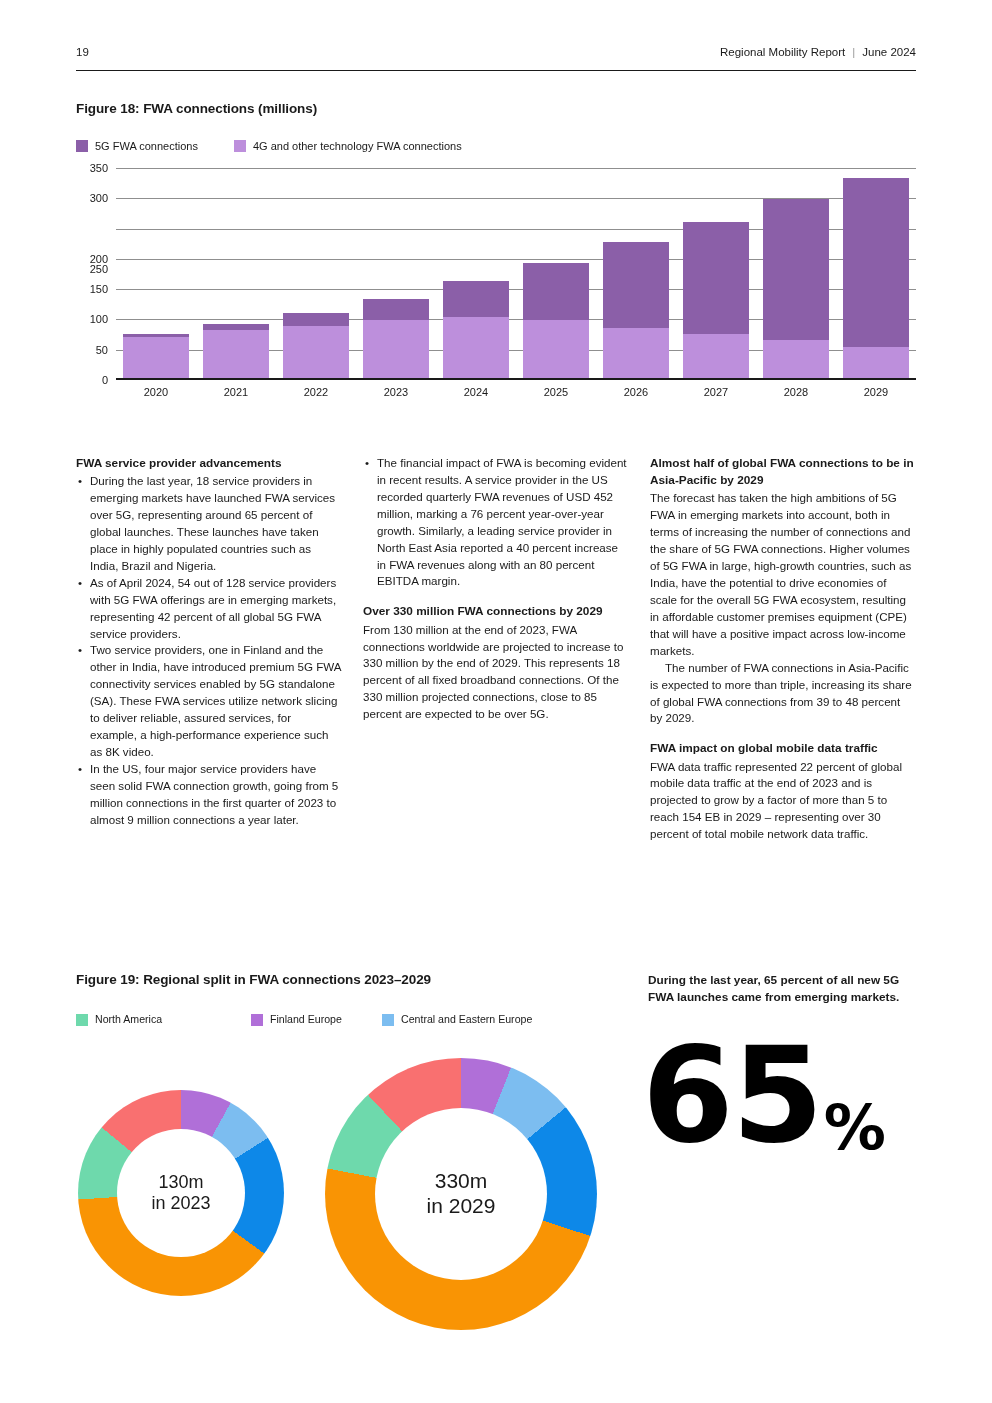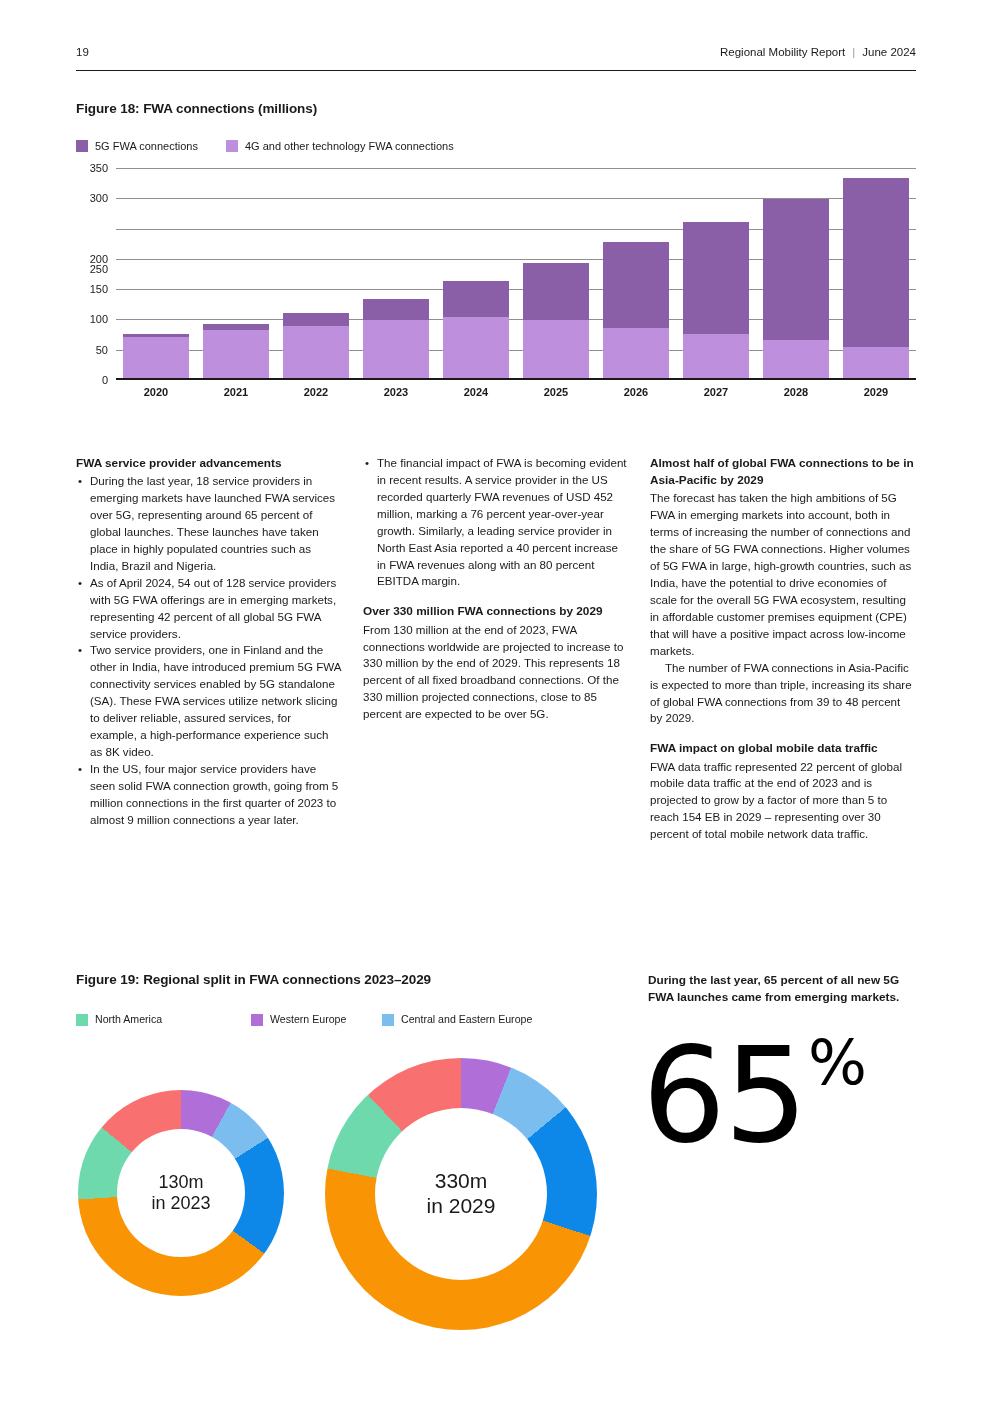--- a/index.html
+++ b/index.html
@@ -25,21 +25,21 @@
     background: #1a1a1a;
   }
 
   
   .fig18-title {
     position: absolute; left: 76px; top: 101px;
     font-size: 13.5px; font-weight: bold; letter-spacing: -0.1px;
   }
   .legend18 {
     position: absolute; left: 76px; top: 140px;
-    display: flex; gap: 28px; align-items: flex-start; font-size: 11px;
+    display: flex; gap: 36px; align-items: flex-start; font-size: 11px;
   }
   .legend-item { display: flex; align-items: center; gap: 7px; }
   .swatch { width: 12px; height: 12px; display: inline-block; }
 
   .chart18 {
     position: absolute; left: 76px; top: 168px; width: 840px; height: 245px;
   }
   .y-axis {
     position: absolute; left: 0; top: 0; width: 32px; height: 212px;
   }
@@ -58,21 +58,21 @@
   }
   .bars {
     position: absolute; left: 0; right: 0; bottom: 2px; top: 0;
     display: flex; justify-content: space-around; align-items: flex-end;
   }
   .bar-group { width: 8.2%; display: flex; flex-direction: column; justify-content: flex-end; height: 100%; }
   .seg-5g { width: 100%; }
   .seg-4g { width: 100%; }
   .x-labels {
     position: absolute; left: 40px; right: 0; top: 218px;
-    display: flex; justify-content: space-around; font-size: 11px; font-weight: bold;
+    display: flex; justify-content: space-around; font-size: 11px;
   }
   .x-label { width: 8.2%; text-align: center; }
 
   
   .cols {
     position: absolute; left: 76px; top: 455px; width: 840px;
     display: flex; gap: 22px;
   }
   .col { width: 265px; font-size: 11.6px; line-height: 1.46; }
   .col h3 { font-size: 11.8px; font-weight: bold; margin-bottom: 1px; }
@@ -113,23 +113,23 @@
   .donut-center-b { font-size: 21px; }
   .donut-sm .donut-center-a, .donut-sm .donut-center-b { font-size: 18px; }
 
   
   .stat-text {
     position: absolute; left: 648px; top: 972px; width: 280px;
     font-size: 11.8px; font-weight: bold; line-height: 1.46;
   }
   .big-number {
     position: absolute; left: 642px; top: 1032px;
-    display: flex; align-items: flex-start;
+    display: flex; align-items: flex-end;
     font-family: "DejaVu Sans", sans-serif;
-    font-weight: 400; color: #000;
+    font-weight: 700; color: #000;
   }
   .big-number .num { font-size: 132px; line-height: 0.96; letter-spacing: -2px; }
   .big-number .pct { font-size: 62px; line-height: 1; margin-left: 2px; }
 </style>
 </head>
 <body>
 
 <div class="page">
 
   <div class="header">
@@ -265,21 +265,21 @@
   <div class="fig19-title">Figure 19: Regional split in FWA connections 2023–2029</div>
 
   <div class="legend19">
     <div class="legend19-row">
       <span class="legend-item li-w1">
         <span class="swatch" style="background:#6ed9ac"></span>
         <span>North America</span>
       </span>
       <span class="legend-item li-w2">
         <span class="swatch" style="background:#b06fd8"></span>
-        <span>Western Europe</span>
+        <span>Finland Europe</span>
       </span>
       <span class="legend-item li-w3">
         <span class="swatch" style="background:#7cbdf0"></span>
         <span>Central and Eastern Europe</span>
       </span>
     </div>
   </div>
 
   <div class="donut-wrap" style="left:78px; top:1090px;">
     <div class="donut donut-sm" id="donut2023" style="width: 206px; height: 206px; background: conic-gradient(rgb(176, 111, 216) 0%, rgb(176, 111, 216) 8%, rgb(124, 189, 240) 8%, rgb(124, 189, 240) 16%, rgb(13, 136, 232) 16%, rgb(13, 136, 232) 35%, rgb(249, 148, 4) 35%, rgb(249, 148, 4) 74%, rgb(110, 217, 172) 74%, rgb(110, 217, 172) 86%, rgb(249, 112, 112) 86%, rgb(249, 112, 112) 100%);">

